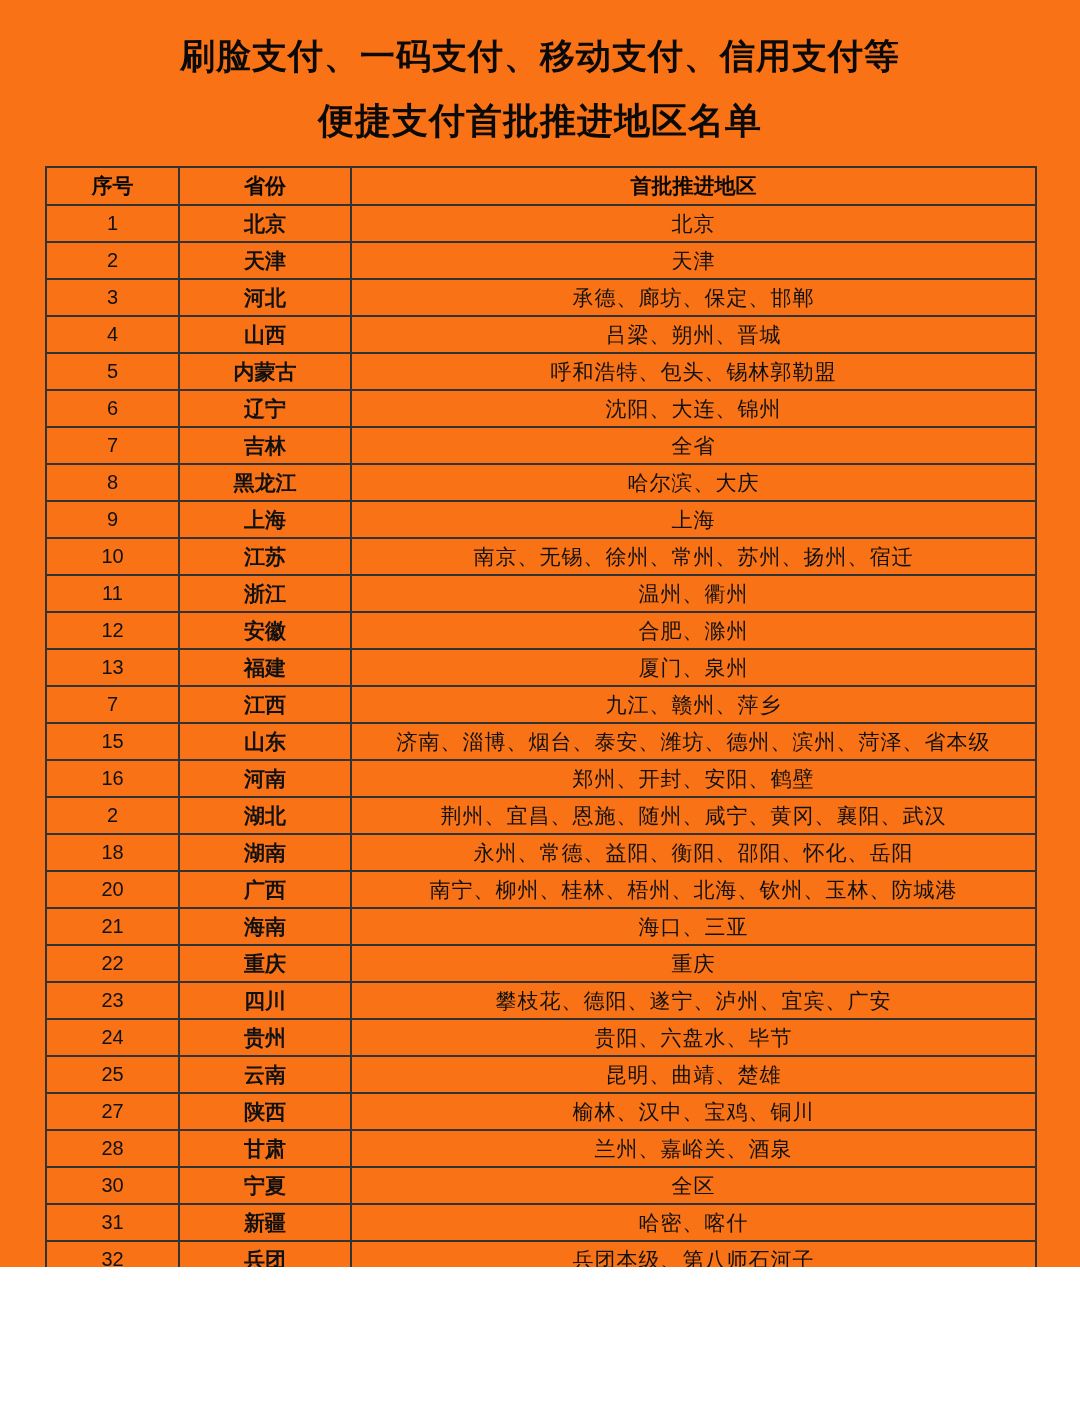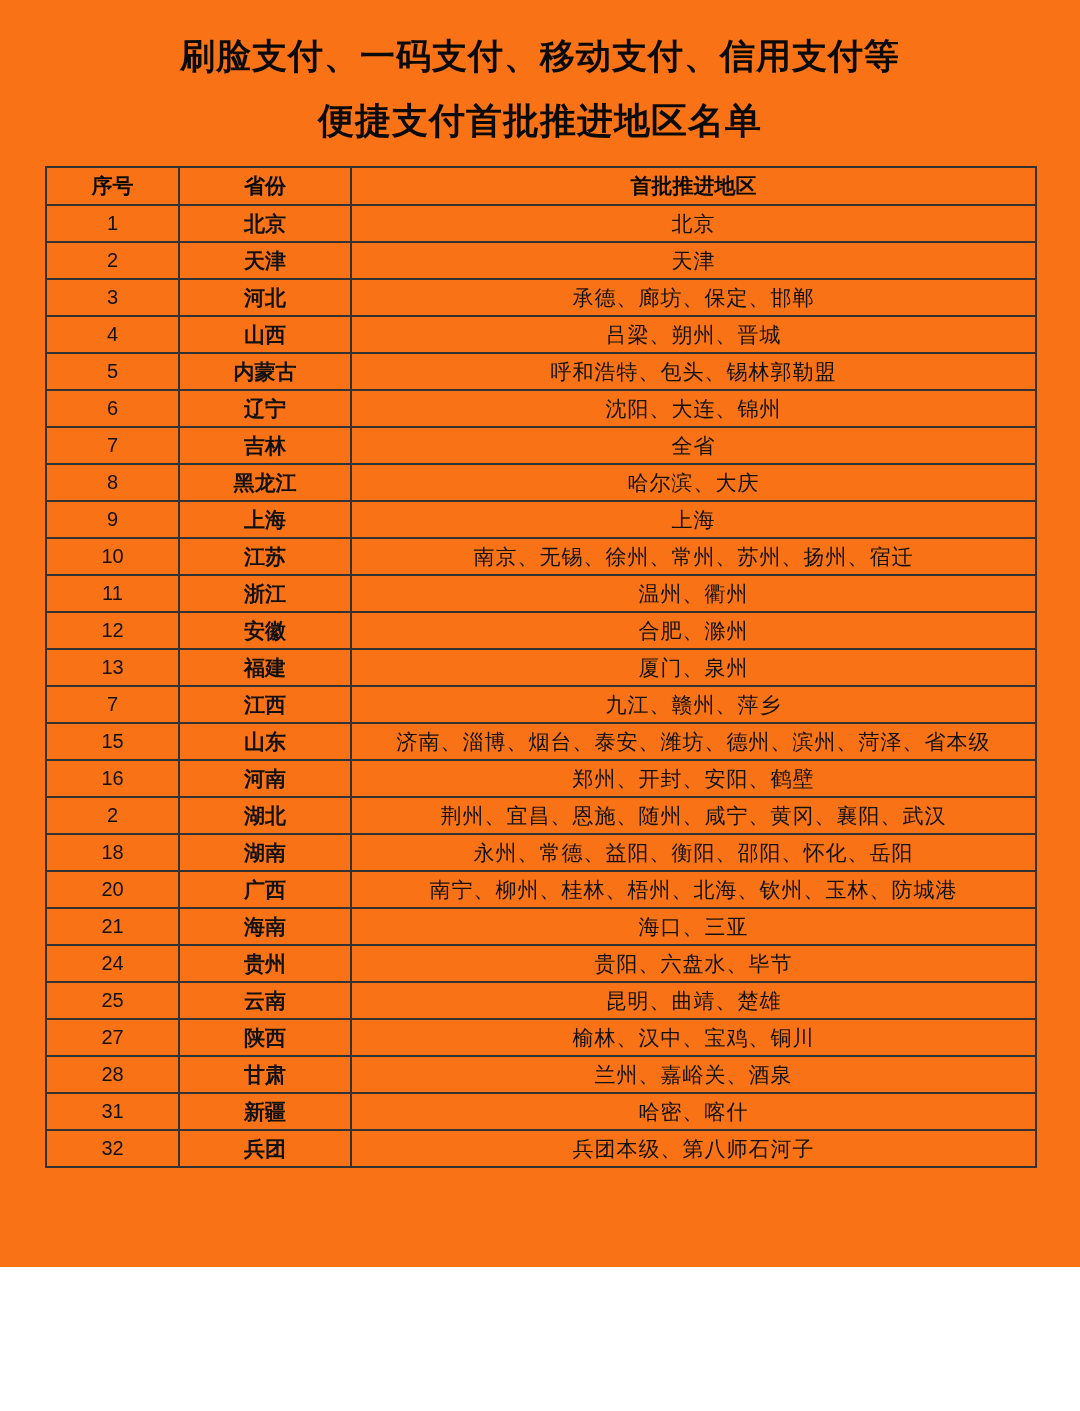--- a/index.html
+++ b/index.html
@@ -218,21 +218,31 @@
           <td class="cell-prov">广西</td>
           <td class="cell-reg">南宁、柳州、桂林、梧州、北海、钦州、玉林、防城港</td>
         </tr>
 
         <tr>
           <td class="cell-no">21</td>
           <td class="cell-prov">海南</td>
           <td class="cell-reg">海口、三亚</td>
         </tr>
 
-
+        <tr>
+          <td class="cell-no">22</td>
+          <td class="cell-prov">重庆</td>
+          <td class="cell-reg">重庆</td>
+        </tr>
+
+        <tr>
+          <td class="cell-no">23</td>
+          <td class="cell-prov">四川</td>
+          <td class="cell-reg">攀枝花、德阳、遂宁、泸州、宜宾、广安</td>
+        </tr>
 
         <tr>
           <td class="cell-no">24</td>
           <td class="cell-prov">贵州</td>
           <td class="cell-reg">贵阳、六盘水、毕节</td>
         </tr>
 
         <tr>
           <td class="cell-no">25</td>
           <td class="cell-prov">云南</td>
@@ -246,20 +256,25 @@
           <td class="cell-reg">榆林、汉中、宝鸡、铜川</td>
         </tr>
 
         <tr>
           <td class="cell-no">28</td>
           <td class="cell-prov">甘肃</td>
           <td class="cell-reg">兰州、嘉峪关、酒泉</td>
         </tr>
 
 
+        <tr>
+          <td class="cell-no">30</td>
+          <td class="cell-prov">宁夏</td>
+          <td class="cell-reg">全区</td>
+        </tr>
 
         <tr>
           <td class="cell-no">31</td>
           <td class="cell-prov">新疆</td>
           <td class="cell-reg">哈密、喀什</td>
         </tr>
 
         <tr>
           <td class="cell-no">32</td>
           <td class="cell-prov">兵团</td>

